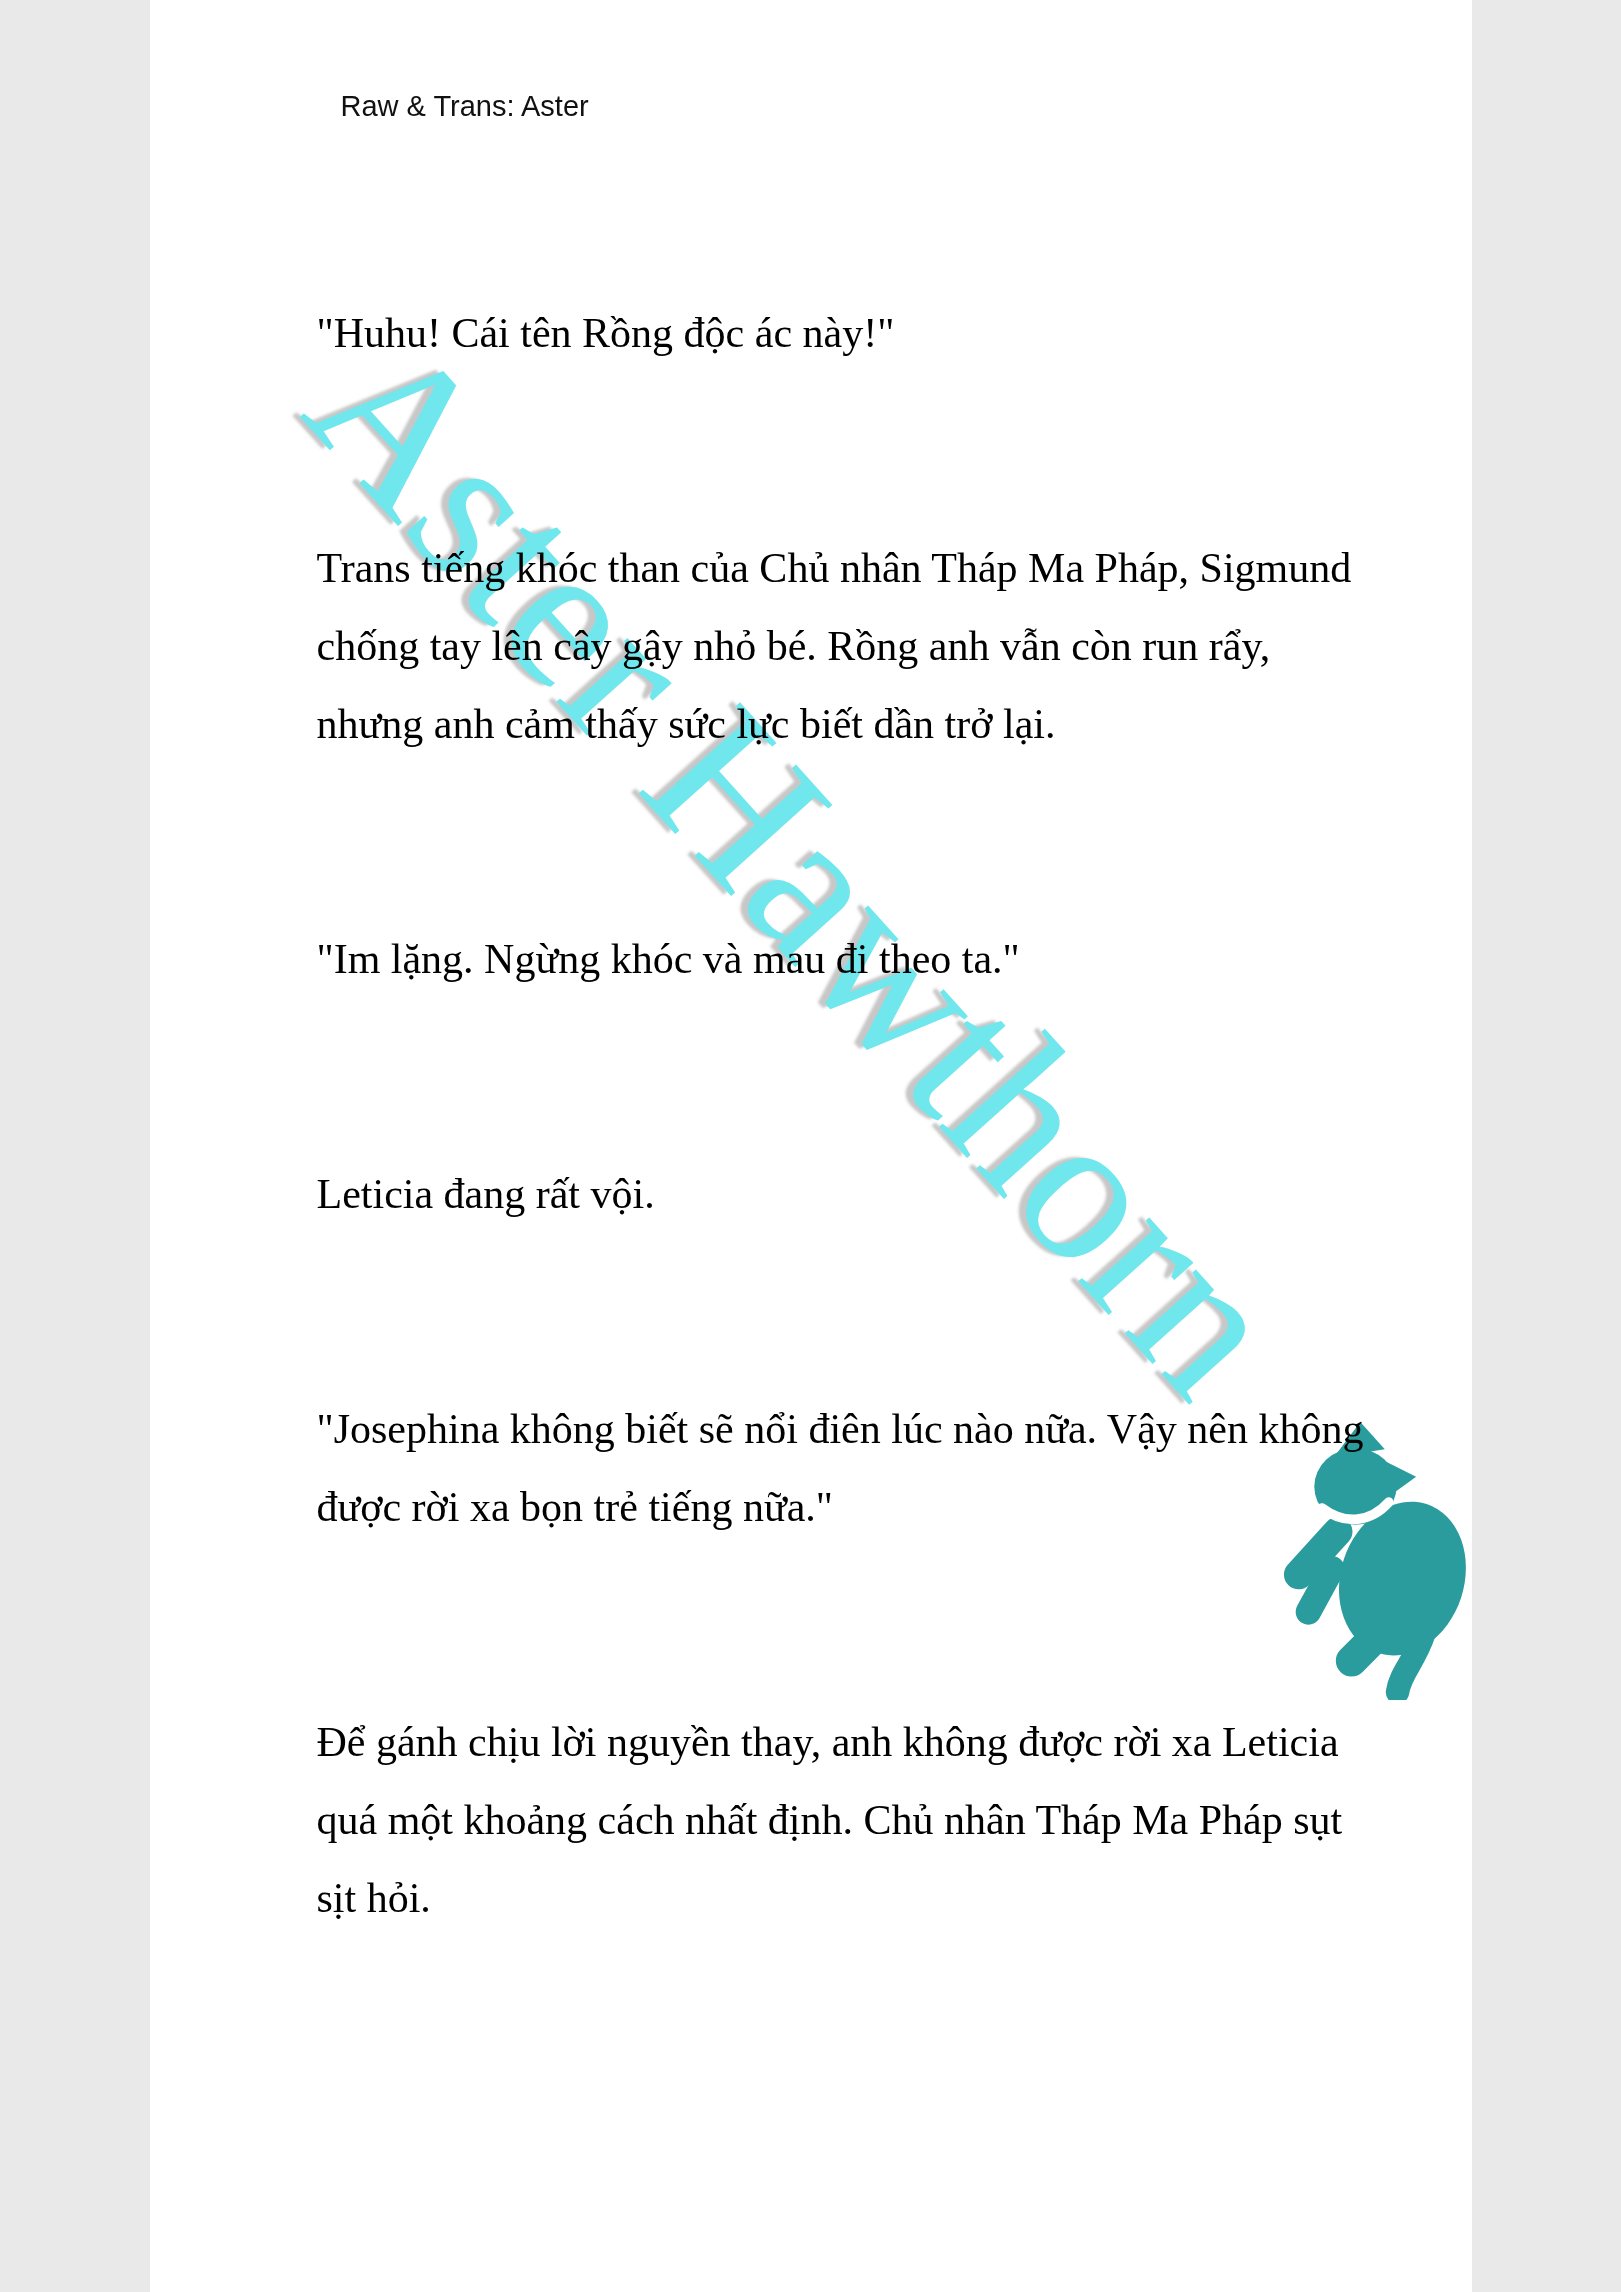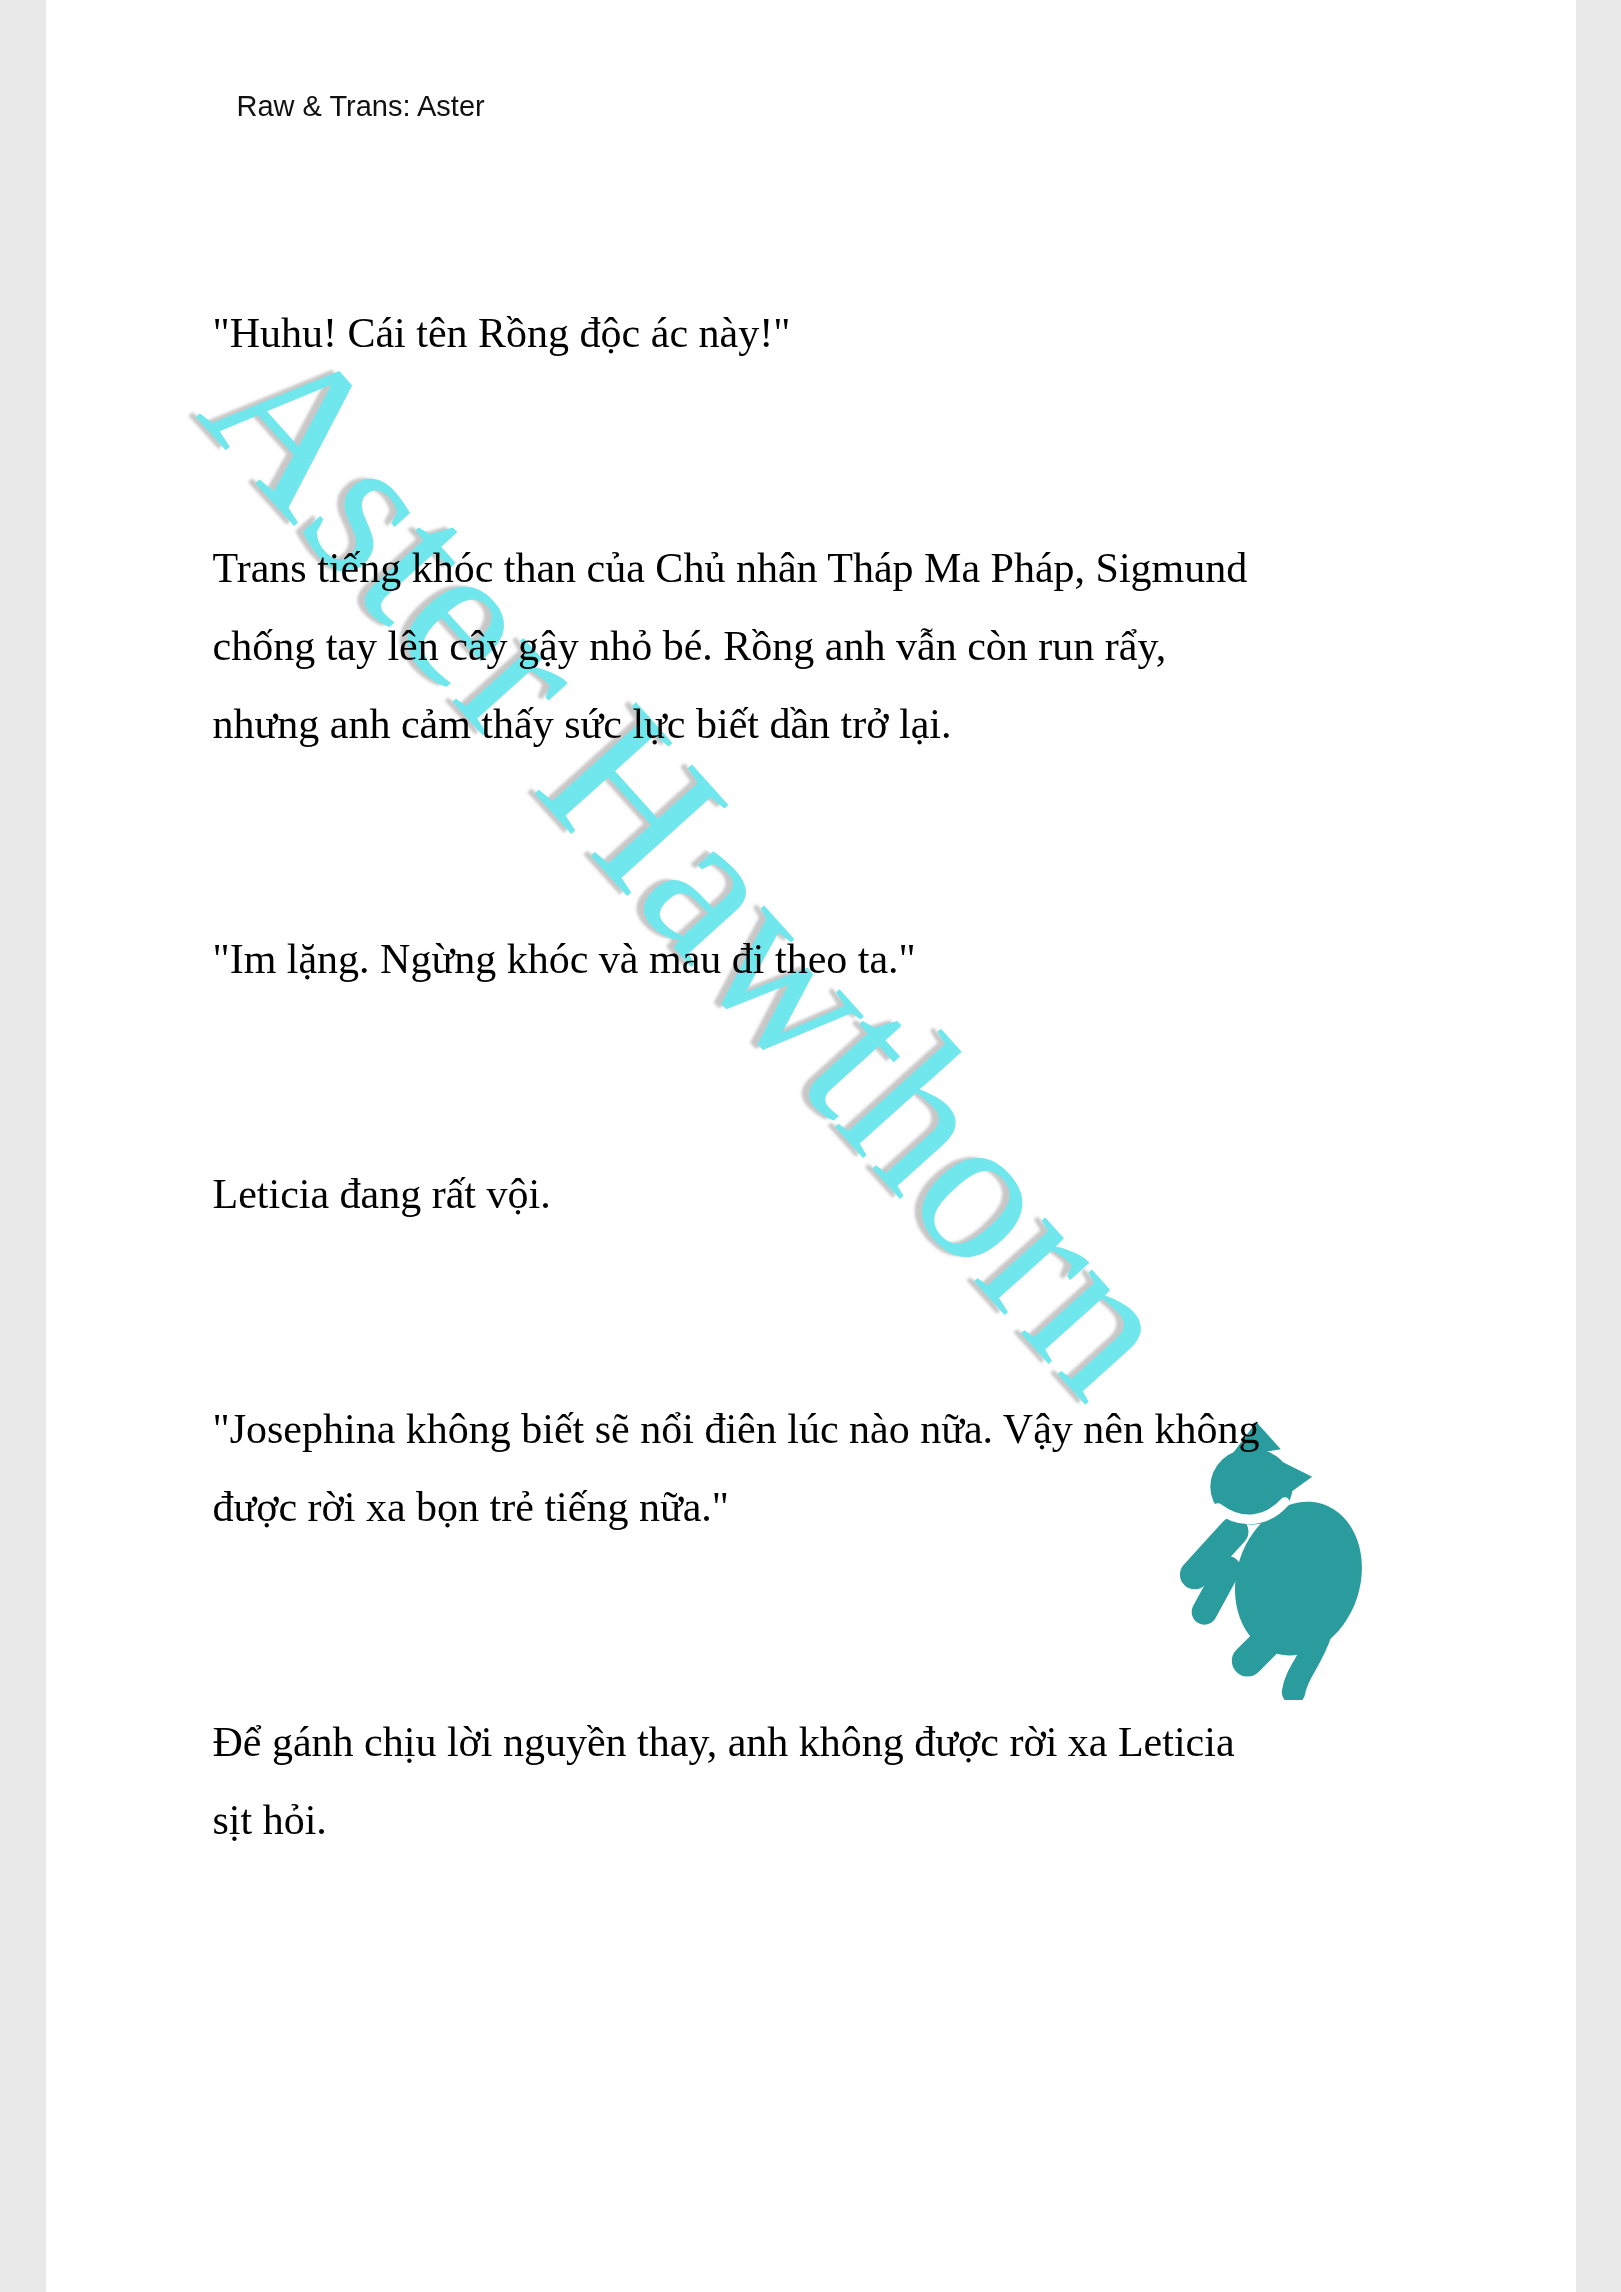--- a/index.html
+++ b/index.html
@@ -2,21 +2,21 @@
 <html><head>
 <meta charset="utf-8">
 <style>
   html, body {
     margin: 0;
     padding: 0;
     background: #e9e9e9;
   }
   .page {
     position: relative;
-    width: 1530px;
+    width: 1322px;
     height: 2293px;
     margin: 0 auto;
     background: #ffffff;
     overflow: hidden;
     font-family: "Liberation Serif", serif;
   }
   .header {
     position: absolute;
     left: 191px;
     top: 90px;
@@ -113,18 +113,19 @@
       <div class="line">Leticia đang rất vội.</div>
     </div>
 
     <div class="paragraph">
       <div class="line">"Josephina không biết sẽ nổi điên lúc nào nữa. Vậy nên không</div>
       <div class="line">được rời xa bọn trẻ tiếng nữa."</div>
     </div>
 
     <div class="paragraph">
       <div class="line">Để gánh chịu lời nguyền thay, anh không được rời xa Leticia</div>
+      <div class="line">quá một khoảng cách nhất định. Chủ nhân Tháp Ma Pháp sụt</div>
       <div class="line">sịt hỏi.</div>
     </div>
 
   </div>
 </div>
 
 
 </body></html>

